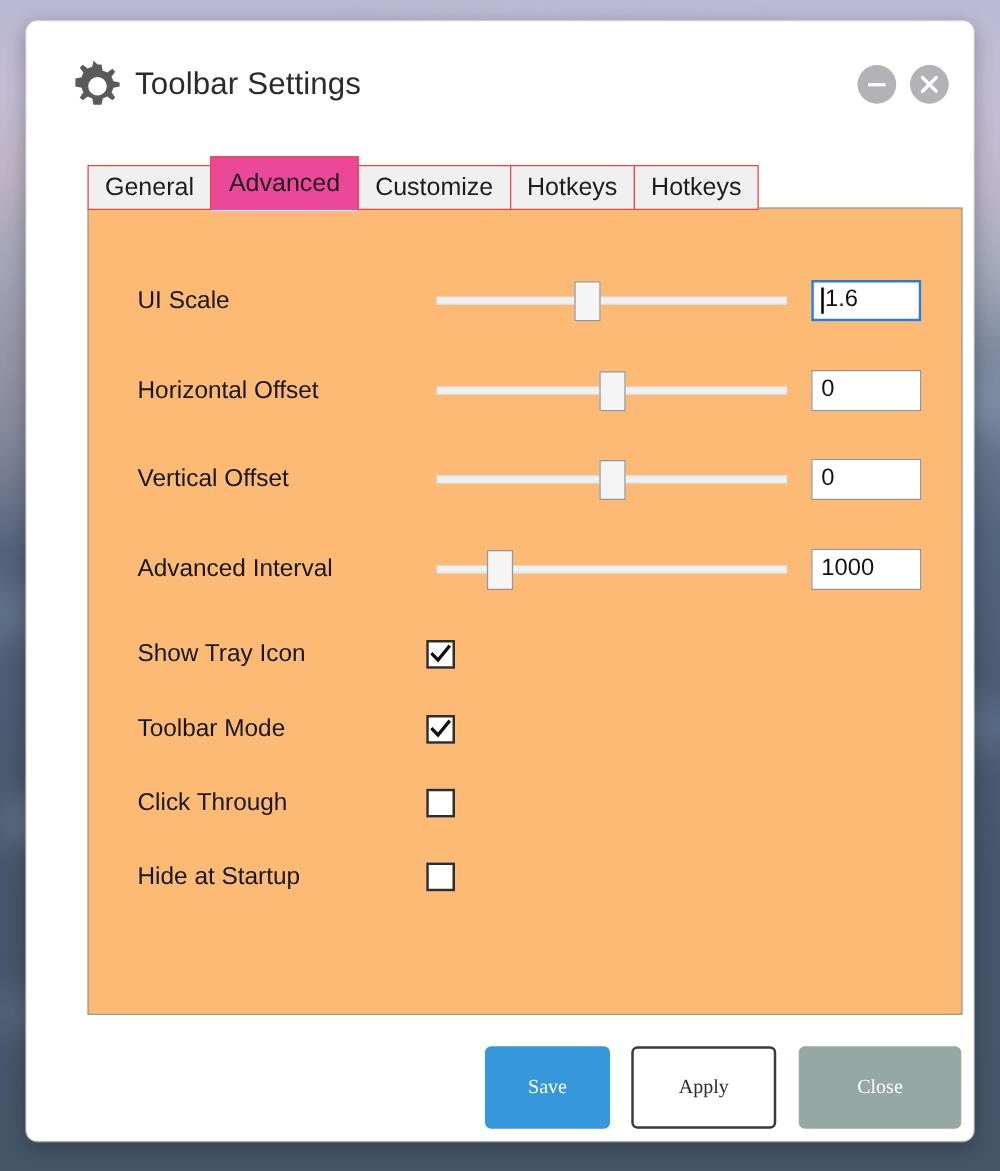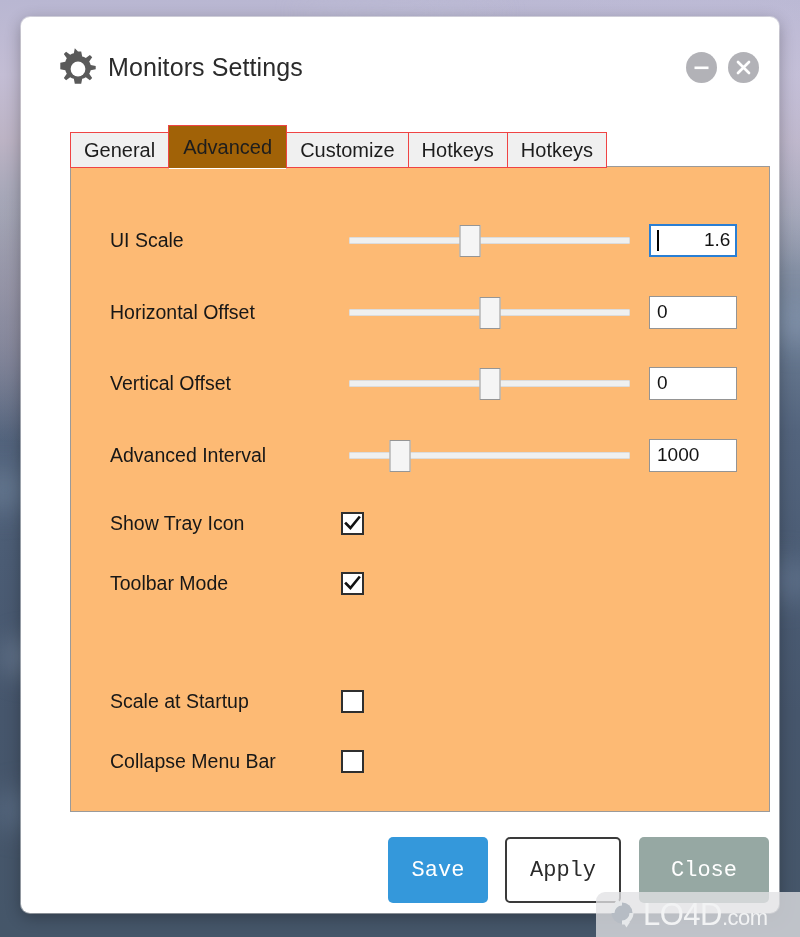--- a/index.html
+++ b/index.html
@@ -107,21 +107,21 @@
     font-size: 20px;
     color: #1d1d1d;
     background: #f0f0f0;
     border: 1px solid #ef4444;
     margin-right: -1px;
     cursor: pointer;
     white-space: nowrap;
   }
   .tab.active {
     height: 44px;
-    background: #a16207;
+    background: #ec4899;
     border-bottom: 1px solid #ffffff;
     margin-bottom: -1px;
     position: relative;
     z-index: 4;
     padding: 0 14px;
   }
 
   
   #panel {
     position: absolute;
@@ -188,21 +188,20 @@
     border: 1px solid #949494;
     display: flex;
     align-items: center;
     padding-left: 7px;
     font-size: 19px;
     color: #131313;
   }
   .valuebox.focused {
     border: 2px solid #2a7fd4;
     padding-left: 6px;
-    gap: 44px;
   }
   .caret {
     display: inline-block;
     width: 2px;
     height: 21px;
     background: #000;
     margin-right: 1px;
   }
 
   
@@ -223,22 +222,22 @@
     left: 0;
     top: 820px;
     width: 100%;
     height: 70px;
   }
   .fbtn {
     position: absolute;
     top: 0;
     height: 66px;
     border-radius: 5px;
-    font-size: 22px;
-    font-family: Liberation Mono, monospace;
+    font-size: 16px;
+    font-family: Liberation Serif, serif;
     cursor: pointer;
     border: none;
     display: flex;
     align-items: center;
     justify-content: center;
   }
   #btn-save  { left: 367px; width: 100px; background: #3498db; color: #fff; }
   #btn-apply { left: 484px; width: 116px; background: #fff; color: #2b2b2b;
                border: 2px solid #3a3a3a; }
   #btn-close-action { left: 618px; width: 130px; background: #96a8a3; color: #fff; }
@@ -282,21 +281,21 @@
 
     <div id="titlebar">
 
       <span id="gear-icon">
         <svg width="42" height="42" viewBox="0 0 42 42">
           <path fill="#5a5a5a" d="M21 3.5 l3.2 0 1.0 5.0 a12.6 12.6 0 0 1 3.6 1.5 l4.1-3.0 2.3 2.3 -3.0 4.1 a12.6 12.6 0 0 1 1.5 3.6 l5.0 1.0 0 3.2 -5.0 1.0 a12.6 12.6 0 0 1 -1.5 3.6 l3.0 4.1 -2.3 2.3 -4.1-3.0 a12.6 12.6 0 0 1 -3.6 1.5 l-1.0 5.0 -3.2 0 -3.2 0 -1.0-5.0 a12.6 12.6 0 0 1 -3.6-1.5 l-4.1 3.0 -2.3-2.3 3.0-4.1 a12.6 12.6 0 0 1 -1.5-3.6 l-5.0-1.0 0-3.2 0-3.2 5.0-1.0 a12.6 12.6 0 0 1 1.5-3.6 l-3.0-4.1 2.3-2.3 4.1 3.0 a12.6 12.6 0 0 1 3.6-1.5 l1.0-5.0 z"></path>
           <circle cx="21" cy="21" r="7.4" fill="#ffffff"></circle>
         </svg>
       </span>
 
-      <div id="window-title">Monitors Settings</div>
+      <div id="window-title">Toolbar Settings</div>
 
       <button class="winbtn" id="btn-minimize">
         <svg width="31" height="31" viewBox="0 0 31 31">
           <rect x="8.5" y="14.5" width="14" height="2.6" fill="#ffffff"></rect>
         </svg>
       </button>
 
       <button class="winbtn" id="btn-close">
         <svg width="31" height="31" viewBox="0 0 31 31">
           <path d="M10 10 L21 21 M21 10 L10 21" stroke="#ffffff" stroke-width="2.7" stroke-linecap="round"></path>
@@ -373,44 +372,32 @@
           </div>
         </div>
         <div class="row" style="top: 398px;">
           <div class="row-label">Toolbar Mode</div>
           <div class="checkbox">
             <svg width="19" height="19" viewBox="0 0 19 19">
               <path d="M3 9.5 L7.4 14 L16 3.5" stroke="#111" stroke-width="2.6" fill="none" stroke-linecap="square"></path>
             </svg>
           </div>
         </div>
+        <div class="row" style="top: 457px;">
+          <div class="row-label">Click Through</div>
+          <div class="checkbox"></div>
+        </div>
         <div class="row" style="top: 516px;">
-          <div class="row-label">Scale at Startup</div>
-          <div class="checkbox"></div>
-        </div>
-        <div class="row" style="top: 576px;">
-          <div class="row-label">Collapse Menu Bar</div>
+          <div class="row-label">Hide at Startup</div>
           <div class="checkbox"></div>
         </div>
       </div>
 
     <div id="footer">
       <button class="fbtn" id="btn-save">Save</button>
       <button class="fbtn" id="btn-apply">Apply</button>
       <button class="fbtn" id="btn-close-action">Close</button>
     </div>
 
   </div>
 
-  <div id="watermark">
-    <span>
-      <svg width="36" height="36" viewBox="0 0 36 36">
-        <circle cx="18" cy="18" r="10.5" fill="#b6bcc4"></circle>
-        <path d="M10 9 l7 0 -3.5 -5.5 z" fill="#e6e8ea"></path>
-        <path d="M26 27 l-7 0 3.5 5.5 z" fill="#e6e8ea"></path>
-        <path d="M6.5 18 a11.5 11.5 0 0 1 11.5 -11.5 l0 4 a7.5 7.5 0 0 0 -7.5 7.5 z" fill="#e6e8ea"></path>
-        <path d="M29.5 18 a11.5 11.5 0 0 1 -11.5 11.5 l0 -4 a7.5 7.5 0 0 0 7.5 -7.5 z" fill="#e6e8ea"></path>
-      </svg>
-    </span>
-    <span id="watermark-text">LO4D<span class="dotcom">.com</span></span>
-  </div>
 
 </div>
 
 </body></html>

